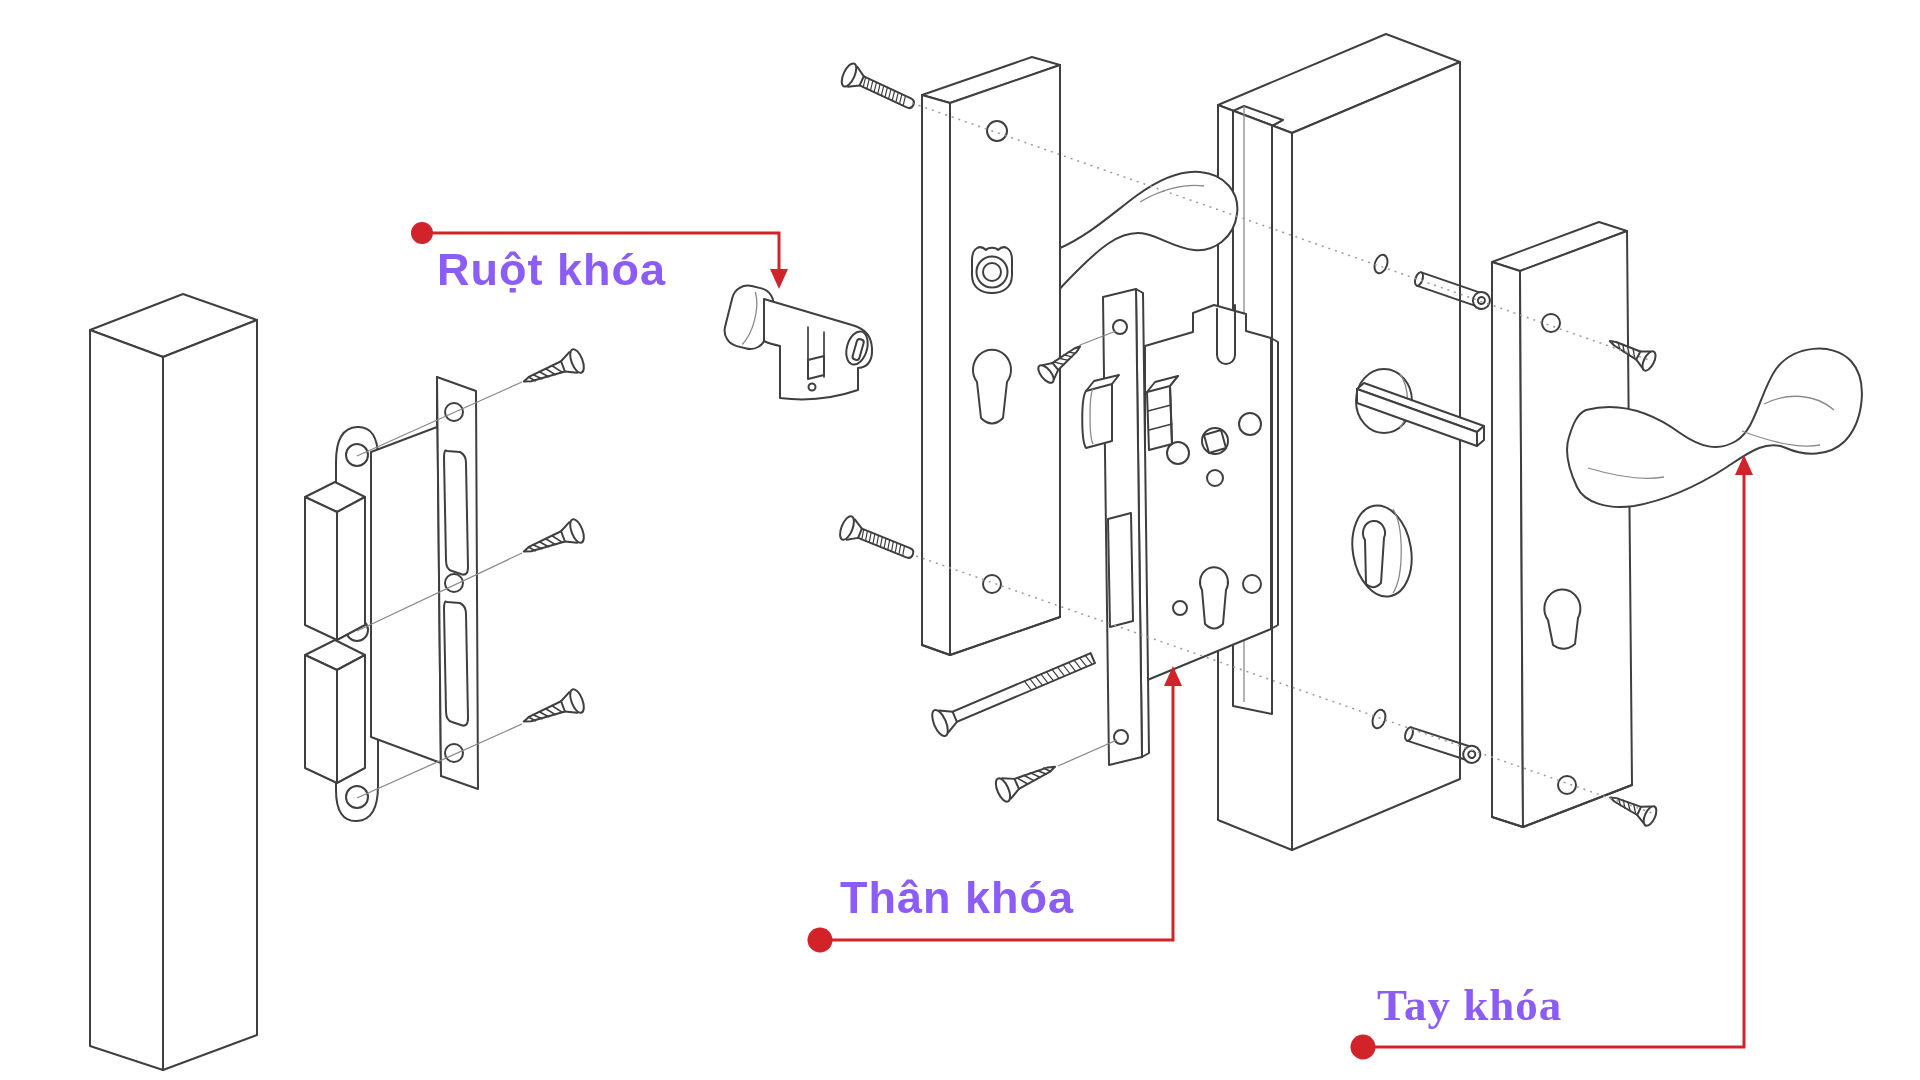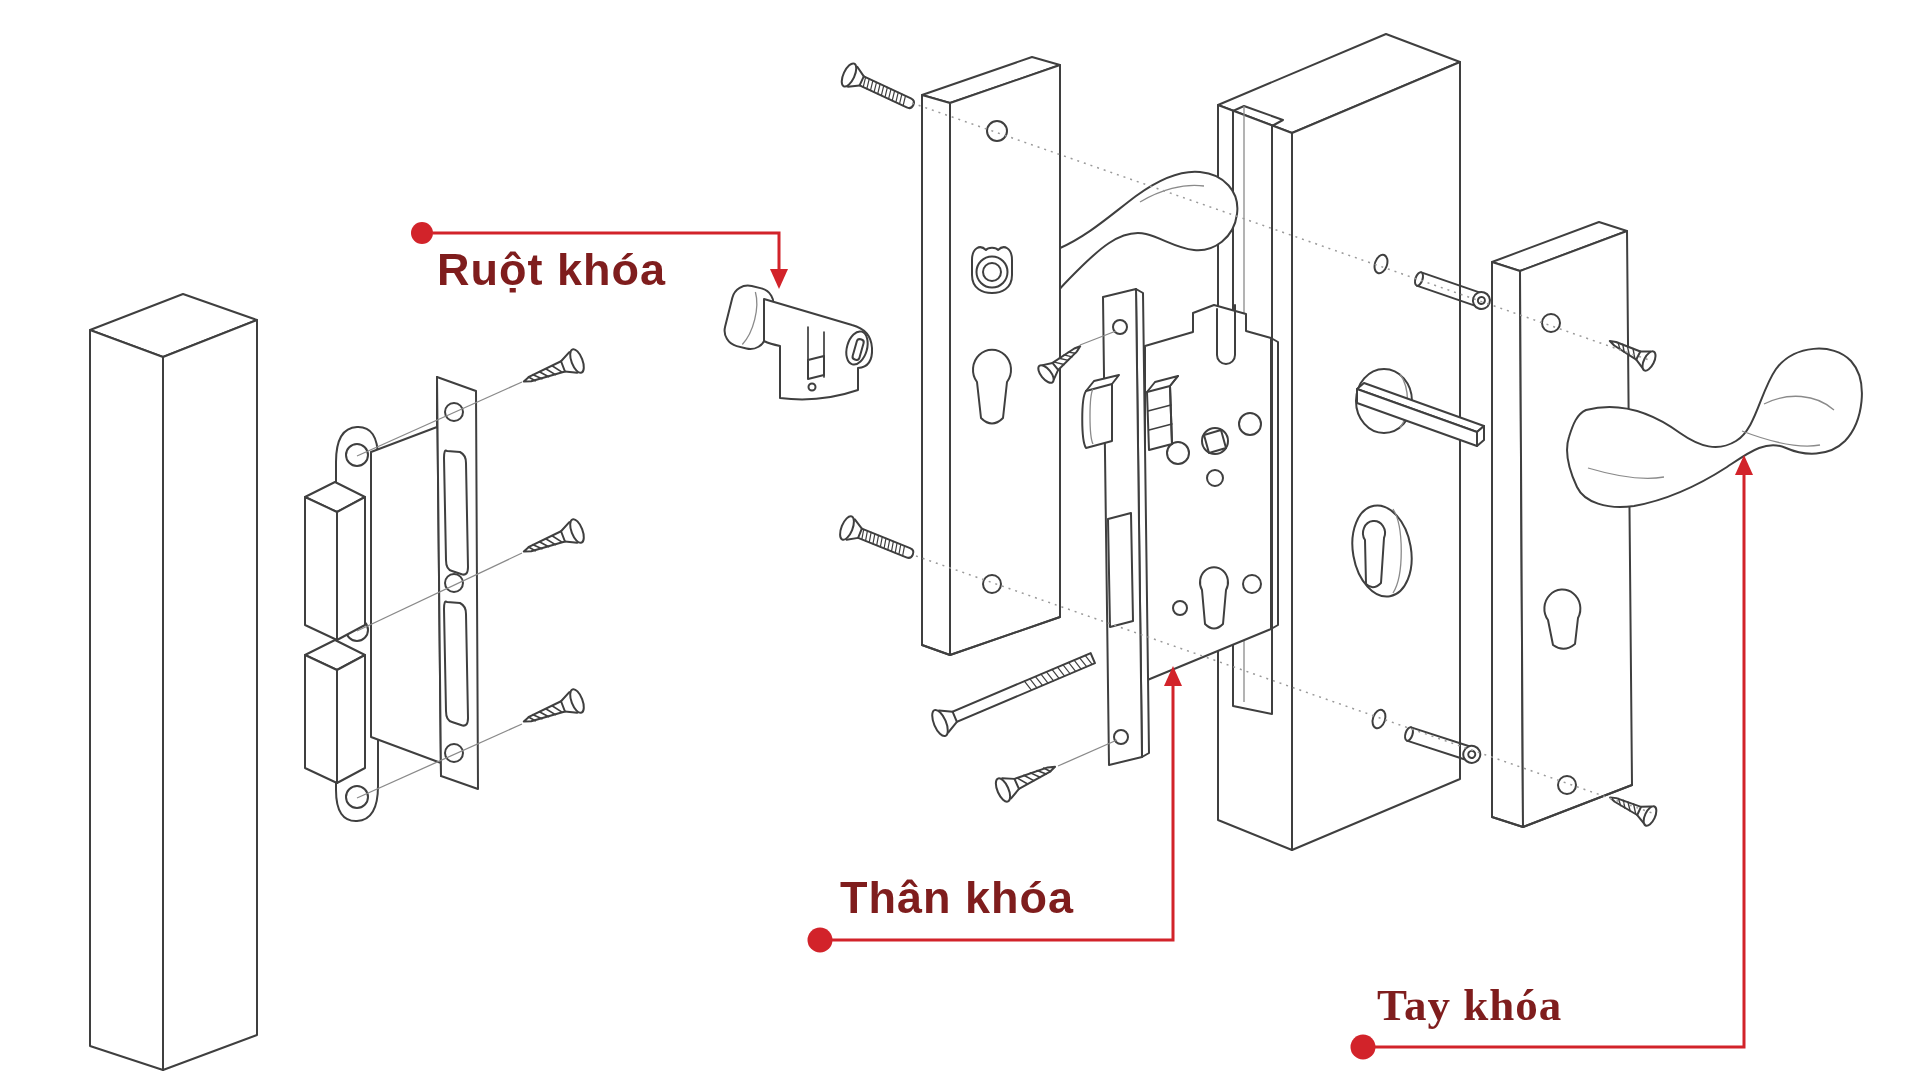--- a/index.html
+++ b/index.html
@@ -5,21 +5,21 @@
   html,body{margin:0;padding:0;background:#fff;}
   body{width:1920px;height:1080px;position:relative;overflow:hidden;
        font-family:"Liberation Sans",sans-serif;}
   svg{position:absolute;left:0;top:0;}
   .ln{stroke:#3f3f3f;stroke-width:2;fill:none;stroke-linejoin:round;stroke-linecap:round;}
   .wh{fill:#ffffff;}
   .thin{stroke:#8a8a8a;stroke-width:1.3;fill:none;}
   .dot{stroke:#9a9a9a;stroke-width:1.5;fill:none;stroke-dasharray:2 5;}
   .red{stroke:#d2232a;stroke-width:3;fill:none;}
   .redf{fill:#d2232a;stroke:none;}
-  .label{position:absolute;font-weight:700;font-size:45px;color:#7f1d1d;
+  .label{position:absolute;font-weight:700;font-size:45px;color:#8b5cf6;
          letter-spacing:1px;white-space:nowrap;}
 </style>
 </head>
 <body>
 
 <svg width="1920" height="1080" viewBox="0 0 1920 1080">
   <defs>
     <g id="wood-screw">
       <path class="ln" d="M4,-11 L15,-5.5 M4,11 L15,5.5"></path>
       <path class="ln wh" d="M15,-5.5 L50,-2.5 L57,0 L50,2.5 L15,5.5 Z"></path>

